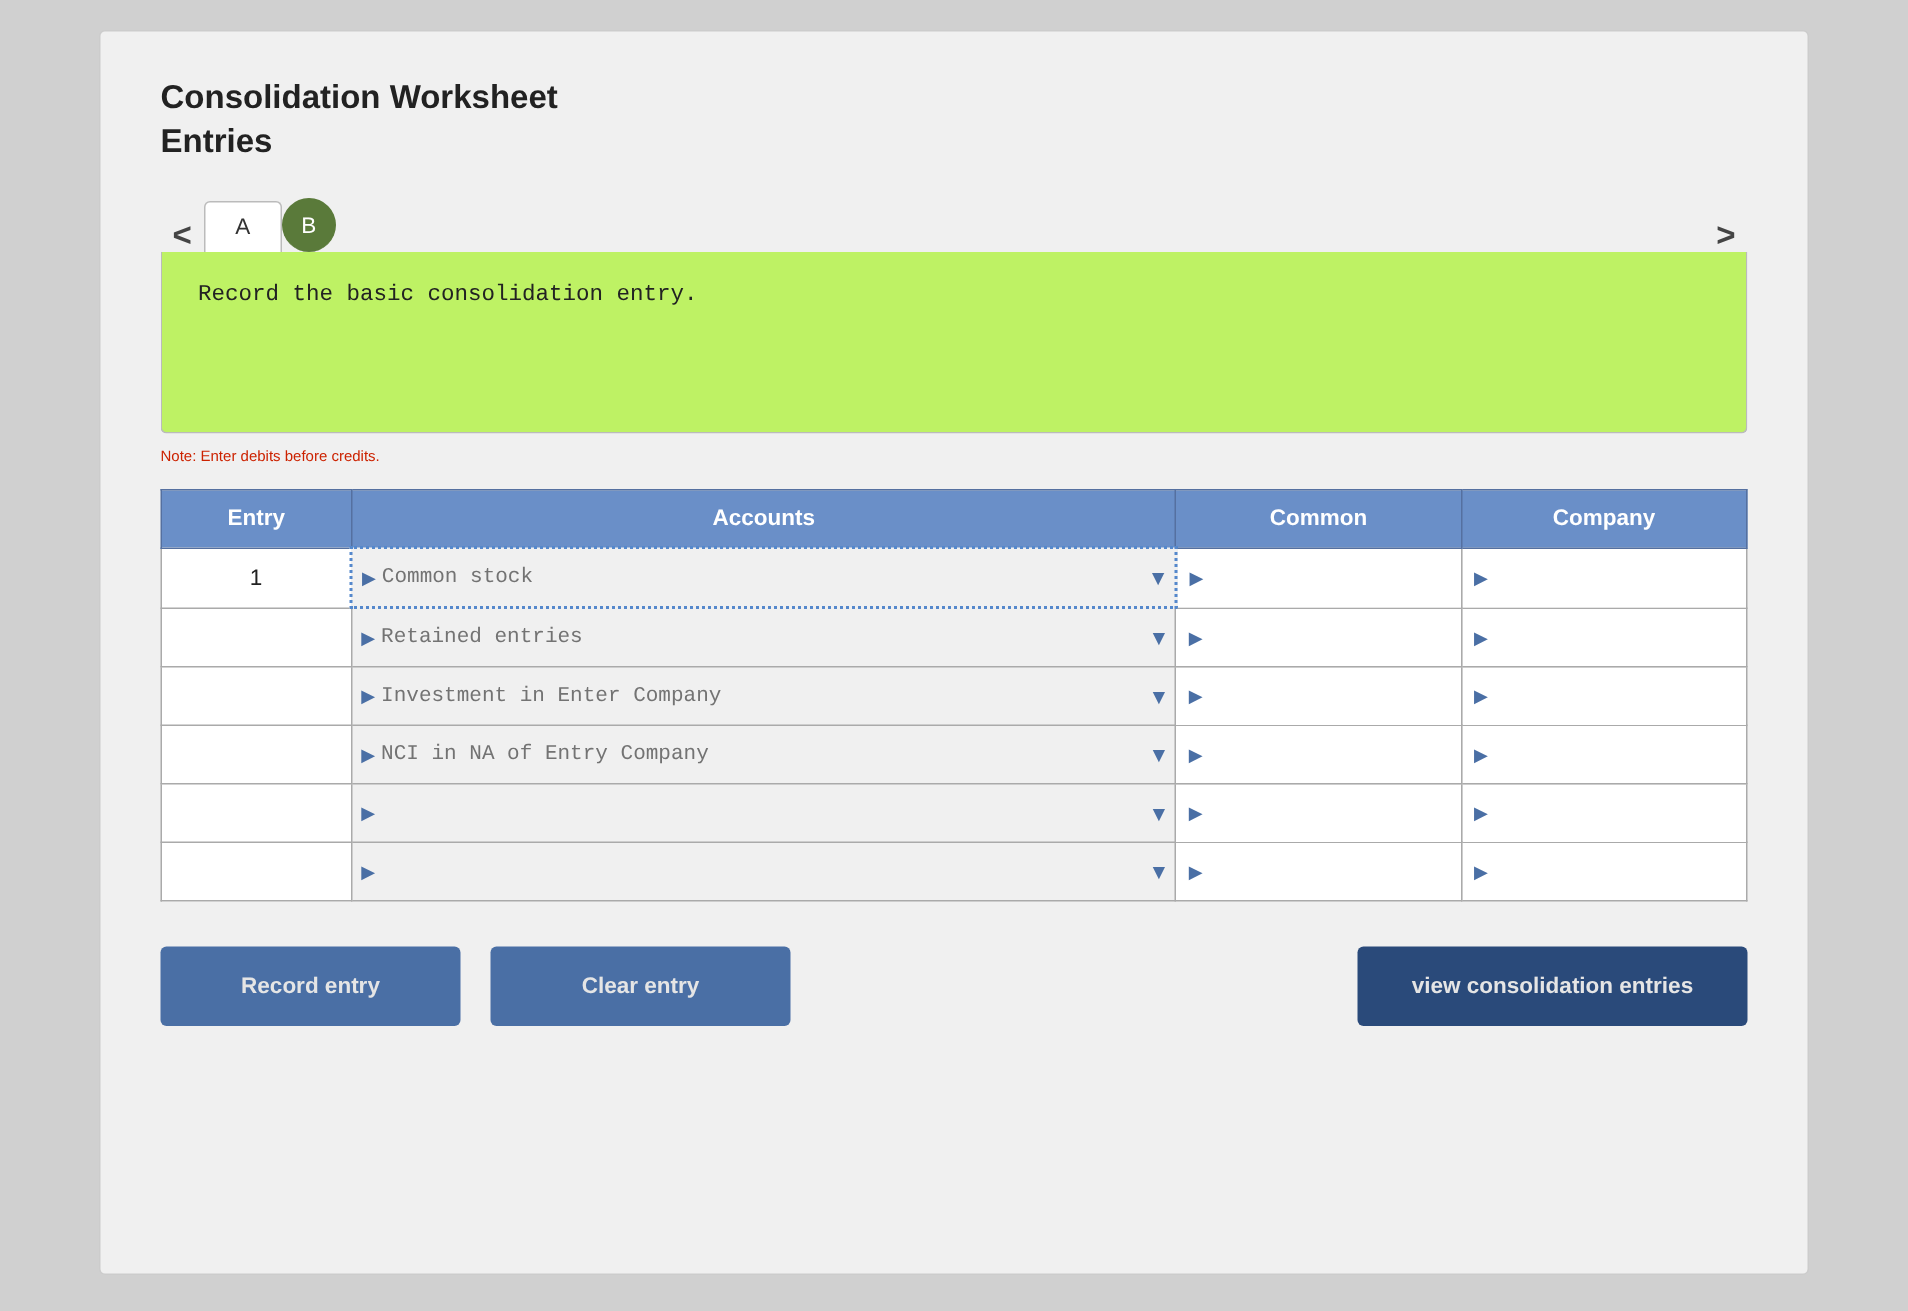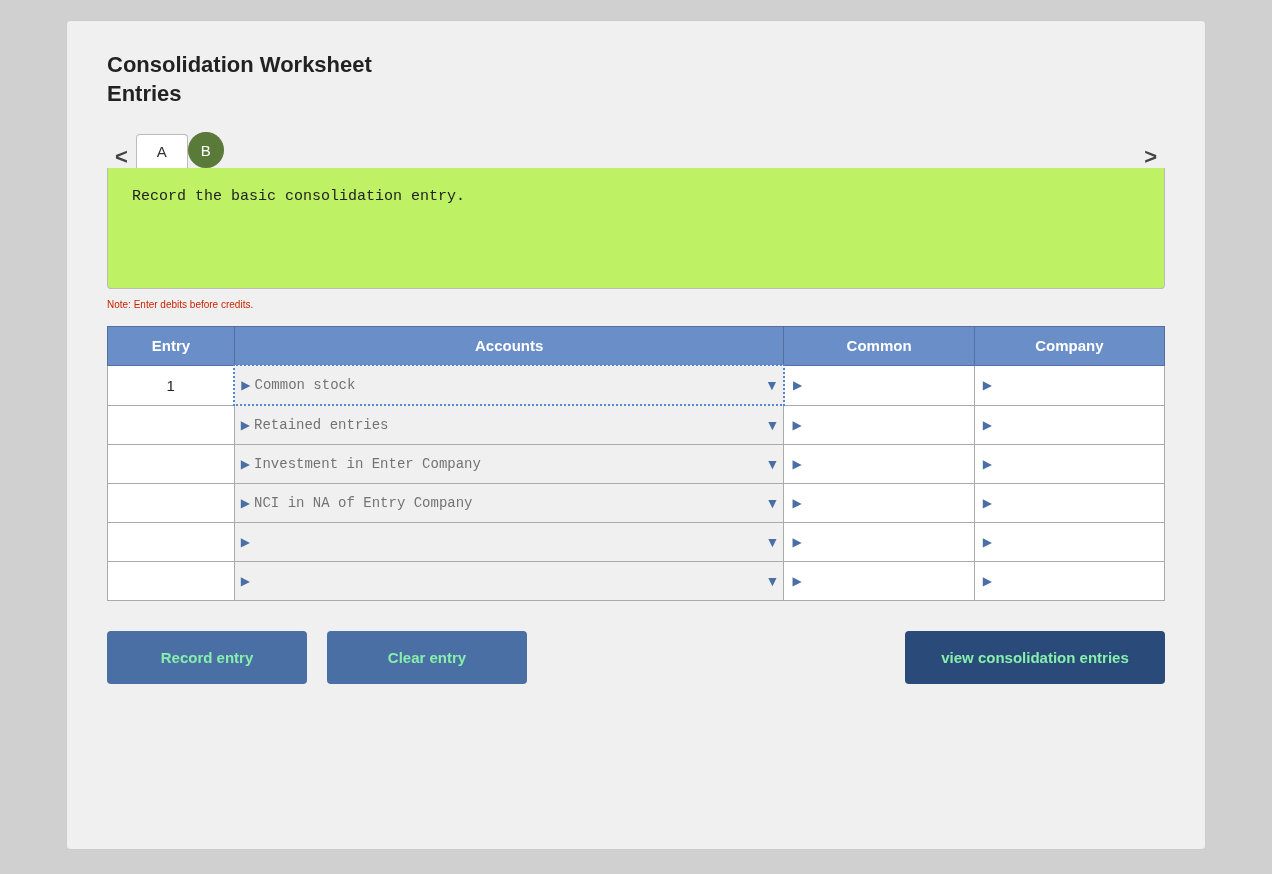--- a/index.html
+++ b/index.html
@@ -160,21 +160,21 @@
     
     .buttons-row {
       display: flex;
       align-items: center;
       gap: 20px;
     }
     .btn {
       padding: 18px 24px;
       font-size: 15px;
       font-weight: bold;
-      color: #86efac;
+      color: #e5e5e5;
       background: #4a6fa5;
       border: none;
       border-radius: 4px;
       cursor: pointer;
       min-width: 200px;
       text-align: center;
     }
     .btn-view {
       margin-left: auto;
       min-width: 260px;

